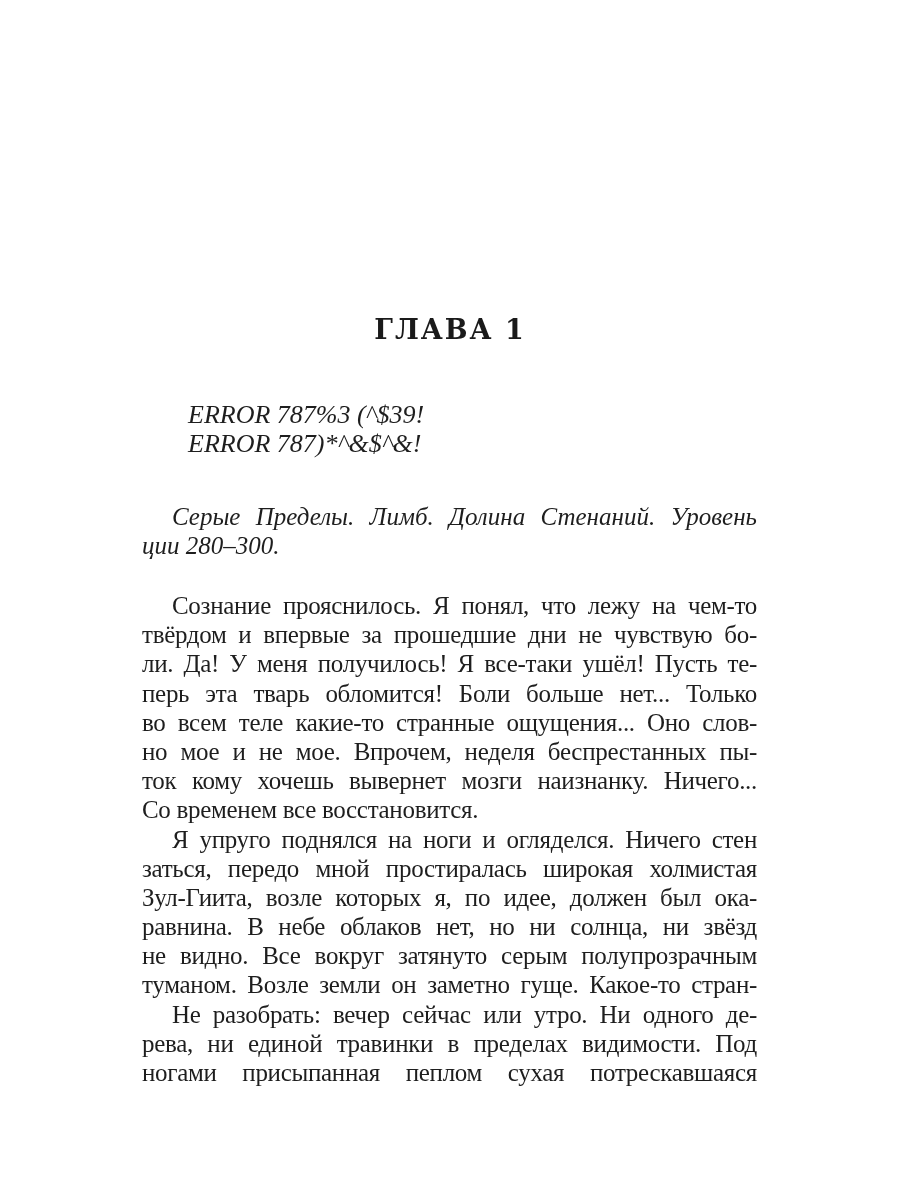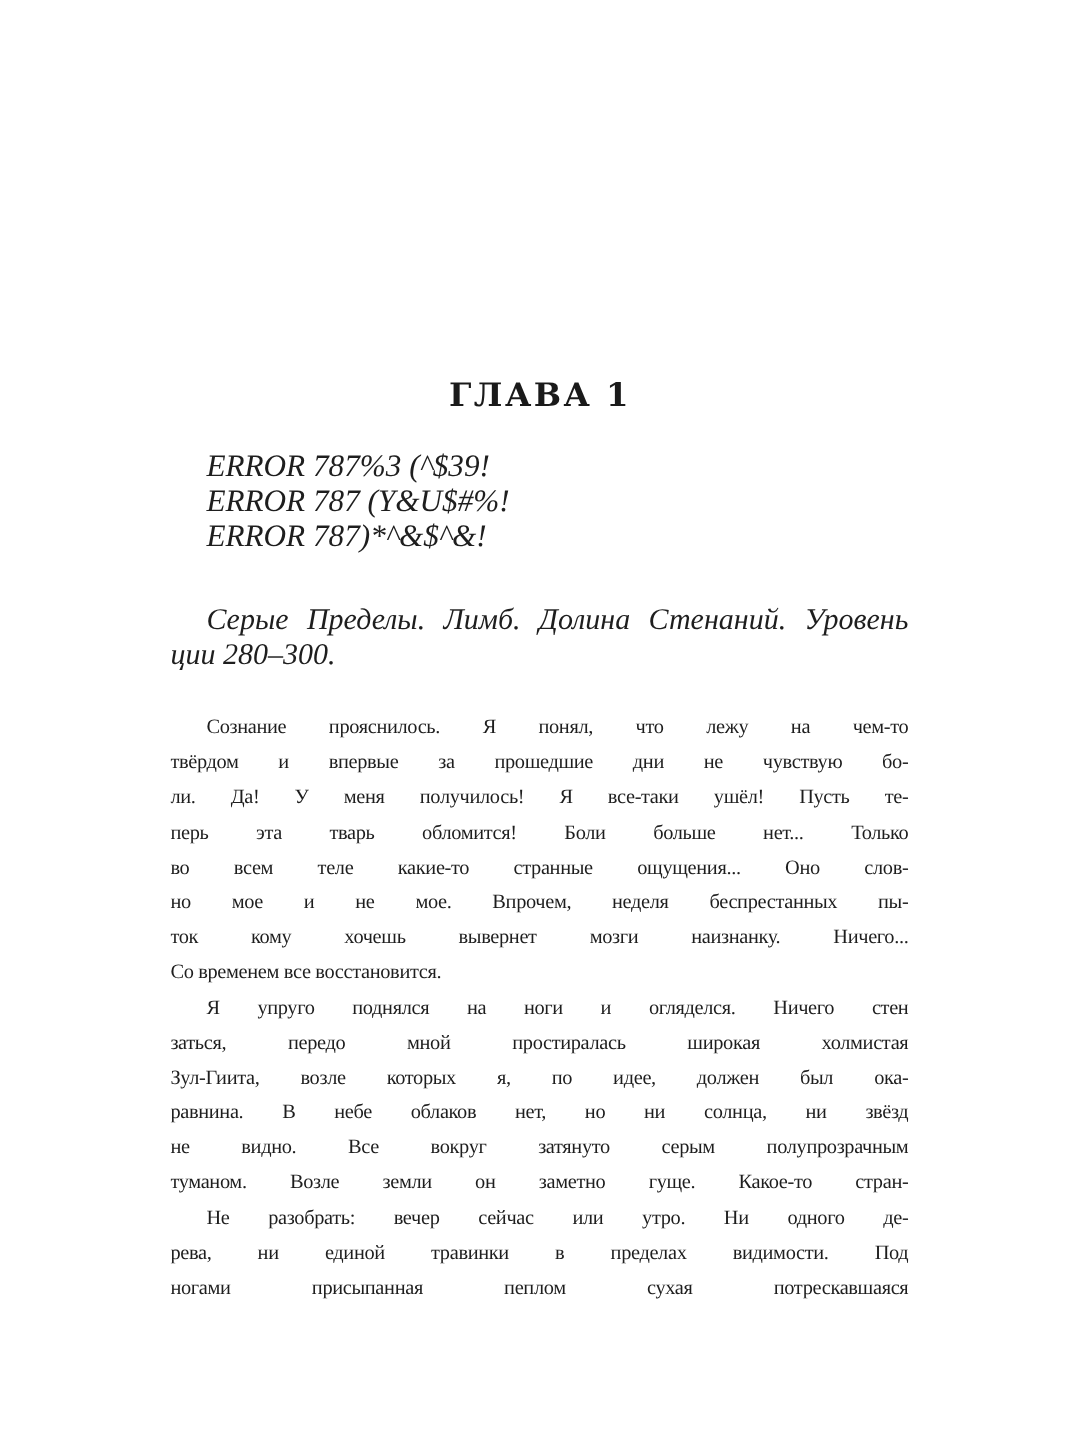--- a/index.html
+++ b/index.html
@@ -38,54 +38,53 @@
       width: 585px;
     }
     .line {
       display: block;
       height: 29px;
       line-height: 29px;
       font-size: 25px;
       white-space: nowrap;
     }
     .italic { font-style: italic; }
-    .error-block { top: 374px; }
+    .error-block { top: 400px; margin-left: 16px; }
     .error-block .line { font-size: 26px; }
     .location-block { top: 502px; }
     .justify {
       text-align: justify;
       text-align-last: justify;
       white-space: normal;
       overflow: hidden;
     }
     .body-block {
       position: absolute;
       top: 591px;
       left: 142px;
       width: 615px;
     }
     .body-block .line {
       height: 29.2px;
       line-height: 29.2px;
-      font-size: 17px;
+      font-size: 25px;
       letter-spacing: -0.3px;
     }
     .indent { padding-left: 30px; }
     .last { text-align: right; text-align-last: left; }
   </style>
 </head>
 <body>
 
 <div class="page">
 
   <div class="chapter-title">ГЛАВА 1</div>
 
   <div class="block error-block">
     <span class="line italic">ERROR 787%3 (^$39!</span>
-    <span class="line italic">ERROR 787 (Y&amp;U$#%!</span>
     <span class="line italic">ERROR 787)*^&amp;$^&amp;!</span>
   </div>
 
   <div class="block location-block">
     <span class="line italic justify">Серые Пределы. Лимб. Долина Стенаний. Уровень лока-</span>
     <span class="line italic" style="margin-left:-30px">ции 280–300.</span>
   </div>
 
   <div class="body-block">
 

